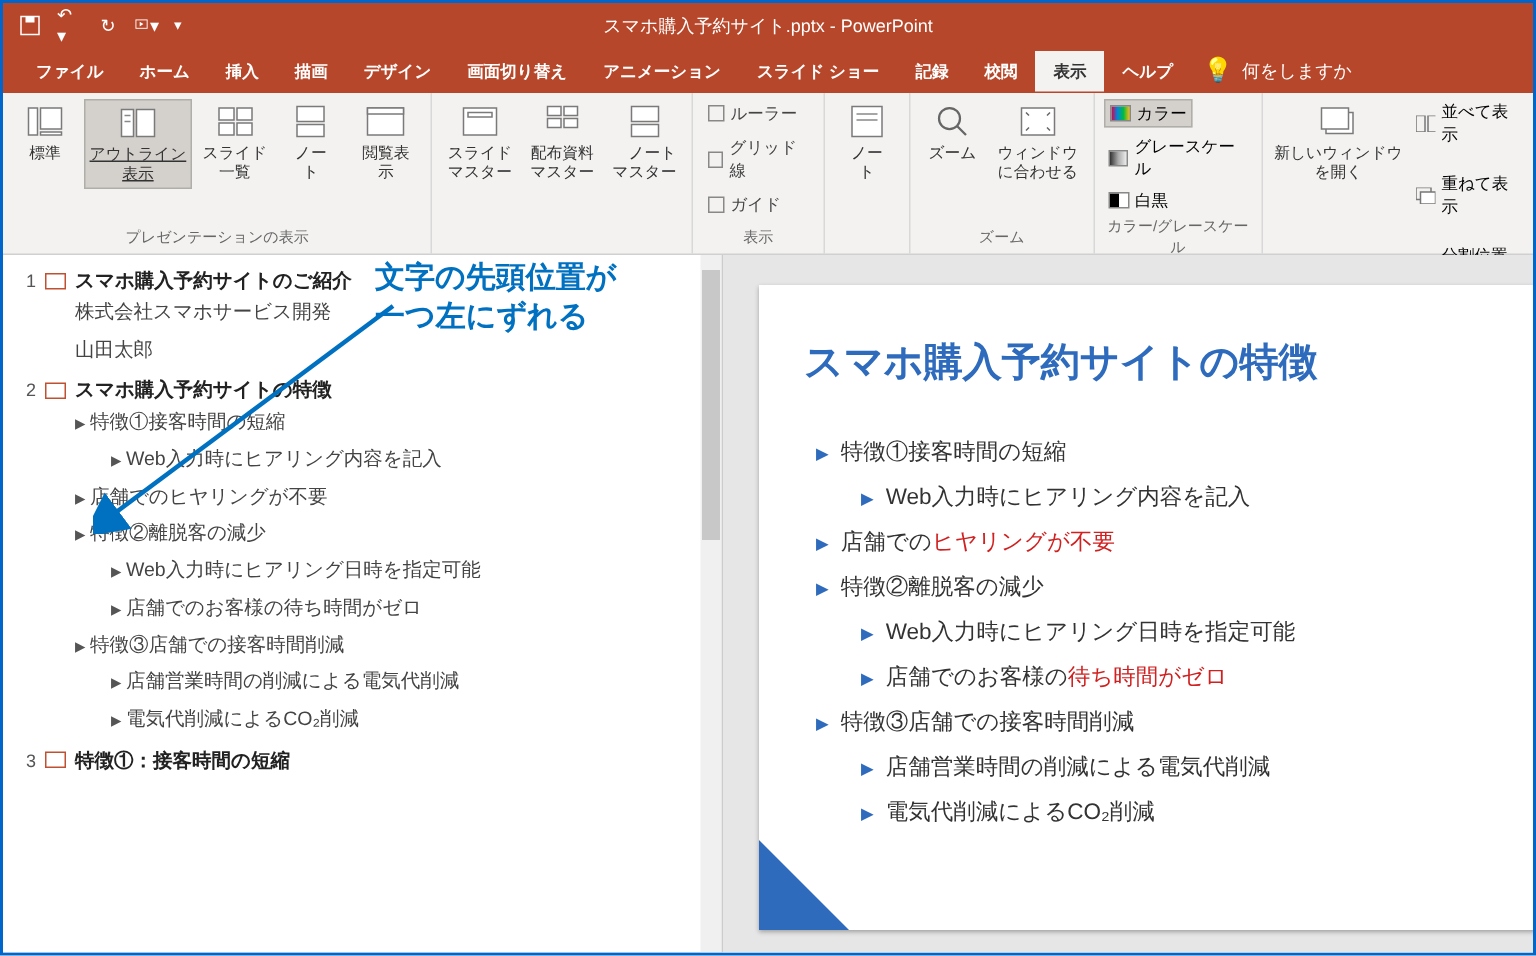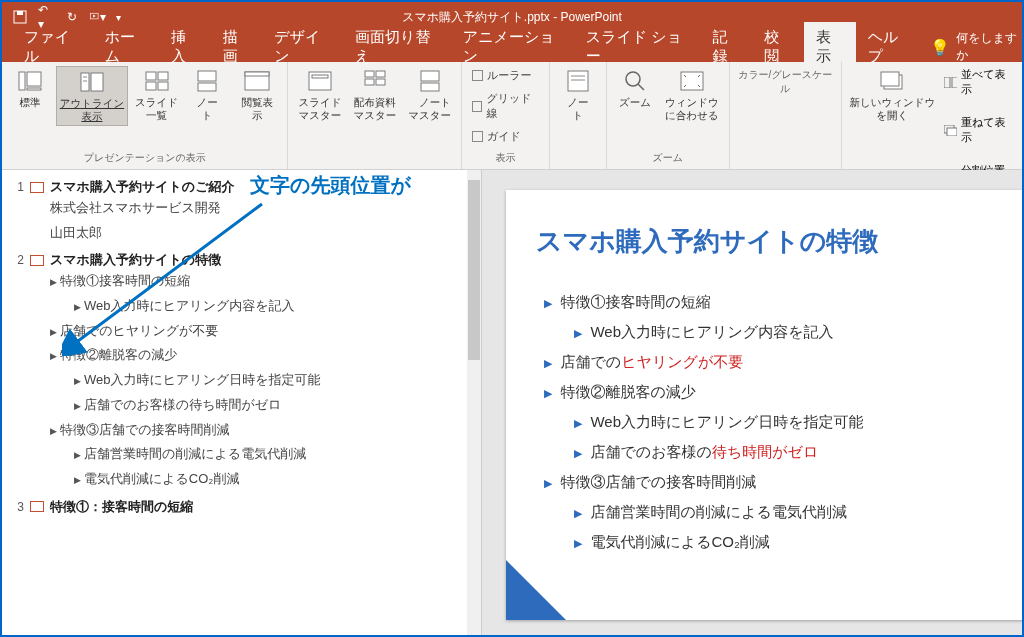--- a/index.html
+++ b/index.html
@@ -4,21 +4,21 @@
 <style>
 * { margin: 0; padding: 0; box-sizing: border-box; font-family: "Meiryo", "Yu Gothic", sans-serif; }
 body { background: #fff; width: 1024px; height: 637px; overflow: hidden; border: 2px solid #0066cc; }
 
 .titlebar { background: #b7472a; height: 30px; display: flex; align-items: center; color: #fff; font-size: 12px; }
 .titlebar-left { display: flex; gap: 10px; padding-left: 10px; align-items: center; }
 .titlebar-icon { width: 16px; height: 16px; display: flex; align-items: center; justify-content: center; }
 .titlebar-title { position: absolute; left: 50%; transform: translateX(-50%); color: #fff; }
 
 .menubar { background: #b7472a; height: 30px; display: flex; align-items: center; gap: 0; padding-left: 10px; }
-.menubar-item { color: #fff; font-size: 15px; padding: 6px 12px; cursor: pointer; }
+.menubar-item { color: #fff; font-size: 11px; padding: 6px 12px; cursor: pointer; font-weight: bold; }
 .menubar-item.active { background: #f3f2f1; color: #333; }
 .menubar-bulb { display:flex; align-items:center; gap:6px; margin-left:8px; }
 
 .ribbon { background: #f3f2f1; height: 108px; display: flex; border-bottom: 1px solid #d0d0d0; }
 .ribbon-group { display: flex; flex-direction: column; border-right: 1px solid #d8d8d8; padding: 4px 6px 2px; }
 .ribbon-group-body { flex: 1; display: flex; align-items: flex-start; gap: 4px; }
 .ribbon-group-label { font-size: 10px; color: #666; text-align: center; padding: 2px 0; }
 .ribbon-btn { display: flex; flex-direction: column; align-items: center; justify-content: flex-start; padding: 3px 4px; font-size: 10.5px; color: #333; cursor: pointer; min-width: 44px; text-align: center; line-height: 1.2; }
 .ribbon-btn.selected { background: #d4d1cd; border: 1px solid #b0aea9; text-decoration: underline; }
 .ribbon-btn-icon { width: 28px; height: 24px; margin-bottom: 3px; display:flex; align-items:center; justify-content:center; }
@@ -254,20 +254,34 @@
             </svg>
           </div>
           <span style="white-space:pre;">ウィンドウ
 に合わせる</span>
         </div>
     </div>
     <div class="ribbon-group-label">ズーム</div>
   </div>
 
   <div class="ribbon-group">
+    <div class="ribbon-group-body" style="flex-direction:column;justify-content:center;">
+      <div class="color-row selected" style="background:#d4d1cd;border:1px solid #b0aea9;">
+          <div class="color-sw" style="background:linear-gradient(90deg,#d04,#08d,#0b4,#fb0);"></div>
+          <span>カラー</span>
+        </div>
+      <div class="color-row">
+          <div class="color-sw" style="background:linear-gradient(90deg,#333,#aaa,#eee);"></div>
+          <span>グレースケール</span>
+        </div>
+      <div class="color-row">
+          <div class="color-sw" style="background:linear-gradient(90deg,#000 50%,#fff 50%);"></div>
+          <span>白黒</span>
+        </div>
+    </div>
     <div class="ribbon-group-label">カラー/グレースケール</div>
   </div>
 
   <div class="ribbon-group" style="border-right:none;">
     <div class="ribbon-group-body">
       <div class="ribbon-btn">
           <div class="ribbon-btn-icon">
             <svg class="slide-icon" width="24" height="20">
               <rect x="4" y="4" width="18" height="14"></rect>
               <rect x="1" y="1" width="18" height="14"></rect>
@@ -301,20 +315,21 @@
       </div>
     </div>
     <div class="ribbon-group-label">ウィンドウ</div>
   </div>
 </div>
 
 <div class="workspace">
   <div class="outline-pane" id="outline-pane">
     <div class="annotation">
       <div>文字の先頭位置が</div>
+      <div>一つ左にずれる</div>
     </div>
     <svg class="arrow-svg" width="220" height="160">
       <defs>
           <marker id="ah" markerWidth="12" markerHeight="12" refX="2" refY="5" orient="auto">
             <path d="M0,0 L10,5 L0,10 Z" fill="#0070c0"></path>
           </marker>
         </defs>
       <line x1="200" y1="8" x2="12" y2="148" stroke="#0070c0" stroke-width="3" marker-end="url(#ah)"></line>
     </svg>
     <div class="scrollbar-v">

